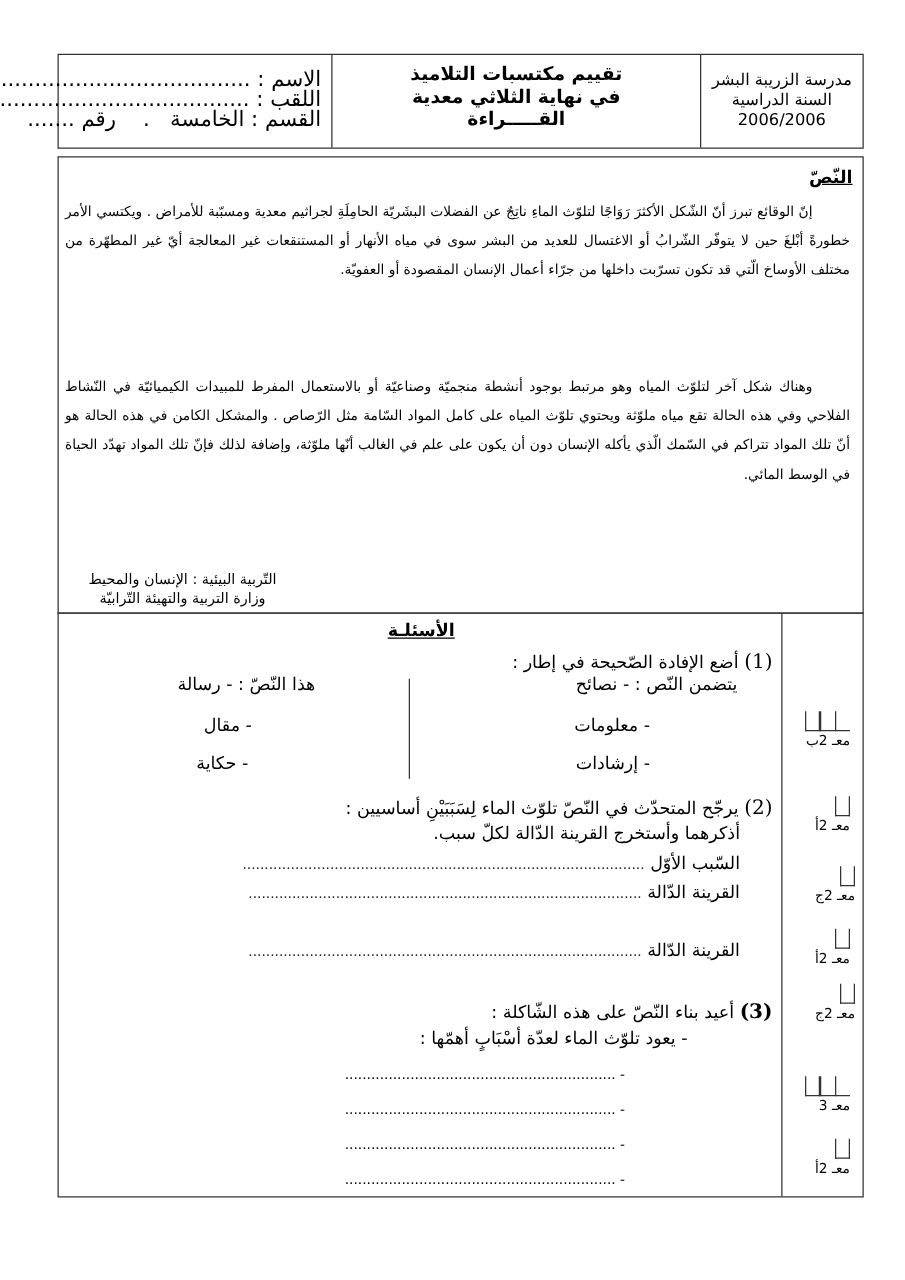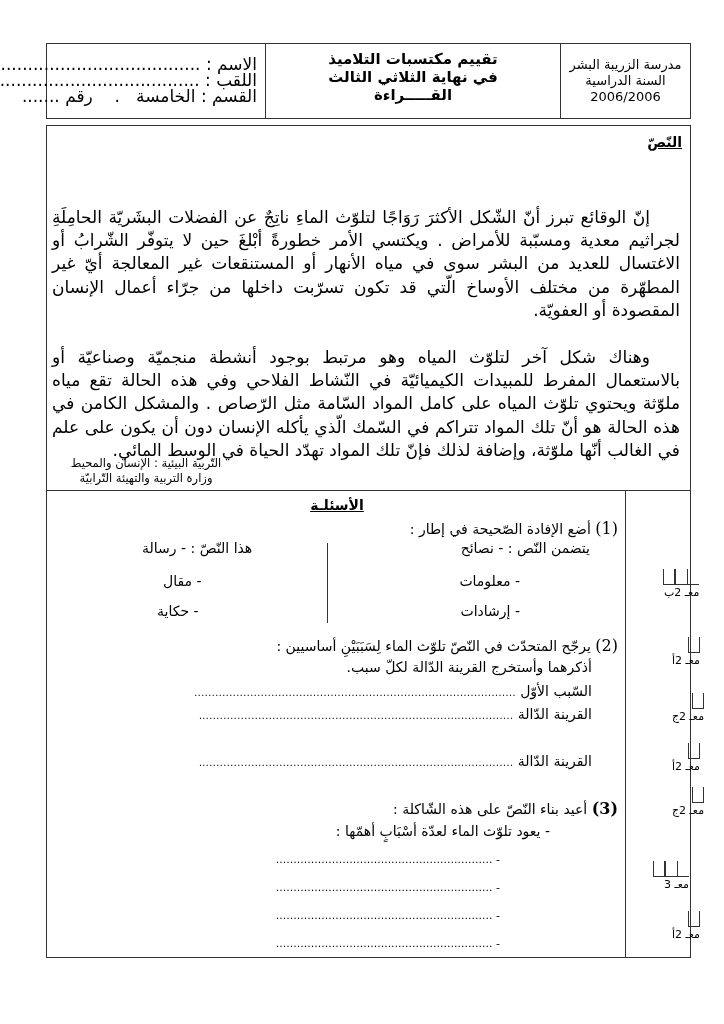--- a/index.html
+++ b/index.html
@@ -10,51 +10,51 @@
   
   #hdr { left:46px; top:43px; width:645px; height:76px; }
   .hcell { position:absolute; top:0; height:100%; box-sizing:border-box; }
   #hc-right { right:0; width:130px; border-left:1.5px solid #333; text-align:center; font-size:13px; line-height:16px; padding-top:13px; }
   #hc-mid { right:130px; width:295px; border-left:1.5px solid #333; text-align:center; font-size:15px; font-weight:bold; line-height:18px; padding-top:6px; }
   #hc-left { left:0; width:220px; font-size:17px; line-height:16px; padding:12px 10px 0 6px; }
   .hline { white-space:nowrap; }
   
   #textbox { left:46px; top:125px; width:645px; height:366px; }
   #text-title { position:absolute; right:8px; top:8px; font-size:14px; font-weight:bold; text-decoration:underline; }
-  .para { position:absolute; right:10px; width:628px; font-size:17px; line-height:23.2px; text-align:justify; text-align-last:right;margin-top:48px; }
+  .para { position:absolute; right:10px; width:628px; font-size:11px; line-height:23.2px; text-align:justify; text-align-last:right; }
   #para1 { top:32px; text-indent:30px; }
   #para2 { top:172px; text-indent:30px; }
   #source { position:absolute; left:4px; top:330px; font-size:11.5px; line-height:15px; text-align:center; width:190px; }
   
   #qbox { left:46px; top:490px; width:645px; height:468px; }
   #sidecol { position:absolute; right:0; top:0; width:65px; height:100%; border-left:1.5px solid #333; box-sizing:border-box; }
   .q-title { position:absolute; left:0; width:580px; text-align:center; top:6px; font-size:14px; font-weight:bold; text-decoration:underline; }
   .qtext { position:absolute; font-size:14px; white-space:nowrap; }
   .qnum { font-family:"DejaVu Serif", serif; font-size:16px; }
   .divider-v { position:absolute; width:1px; background:#333; }
   .dots { position:absolute; font-size:11px; letter-spacing:0.5px; white-space:nowrap; overflow:hidden; color:#222; }
   
   .score { position:absolute; }
   .score .cells { display:flex; }
   .score .cell { width:12px; height:16px; border-left:1px solid #333; border-bottom:1px solid #333; box-sizing:border-box; }
   .score .cell:last-child { border-right:1px solid #333; }
-  .score .lbl { font-size:11px; direction:rtl; white-space:nowrap; text-align:right; margin-top:1px;margin-left:20px; }
+  .score .lbl { font-size:11px; direction:rtl; white-space:nowrap; text-align:right; margin-top:1px; }
 </style>
 </head>
 <body>
 
 <div class="box" id="hdr">
   <div class="hcell rtl" id="hc-right">
     <div>مدرسة الزريبة البشر</div>
     <div>السنة الدراسية</div>
     <div>2006/2006</div>
   </div>
   <div class="hcell rtl" id="hc-mid">
     <div>تقييم مكتسبات التلاميذ</div>
-    <div>في نهاية الثلاثي الثالث</div>
+    <div>في نهاية الثلاثي معدية</div>
     <div>القـــــراءة</div>
   </div>
   <div class="hcell rtl" id="hc-left">
     <div class="hline">
       <span>الاسم :</span>
       <span>........................................</span>
     </div>
     <div class="hline">
       <span>اللقب :</span>
       <span>........................................</span>

